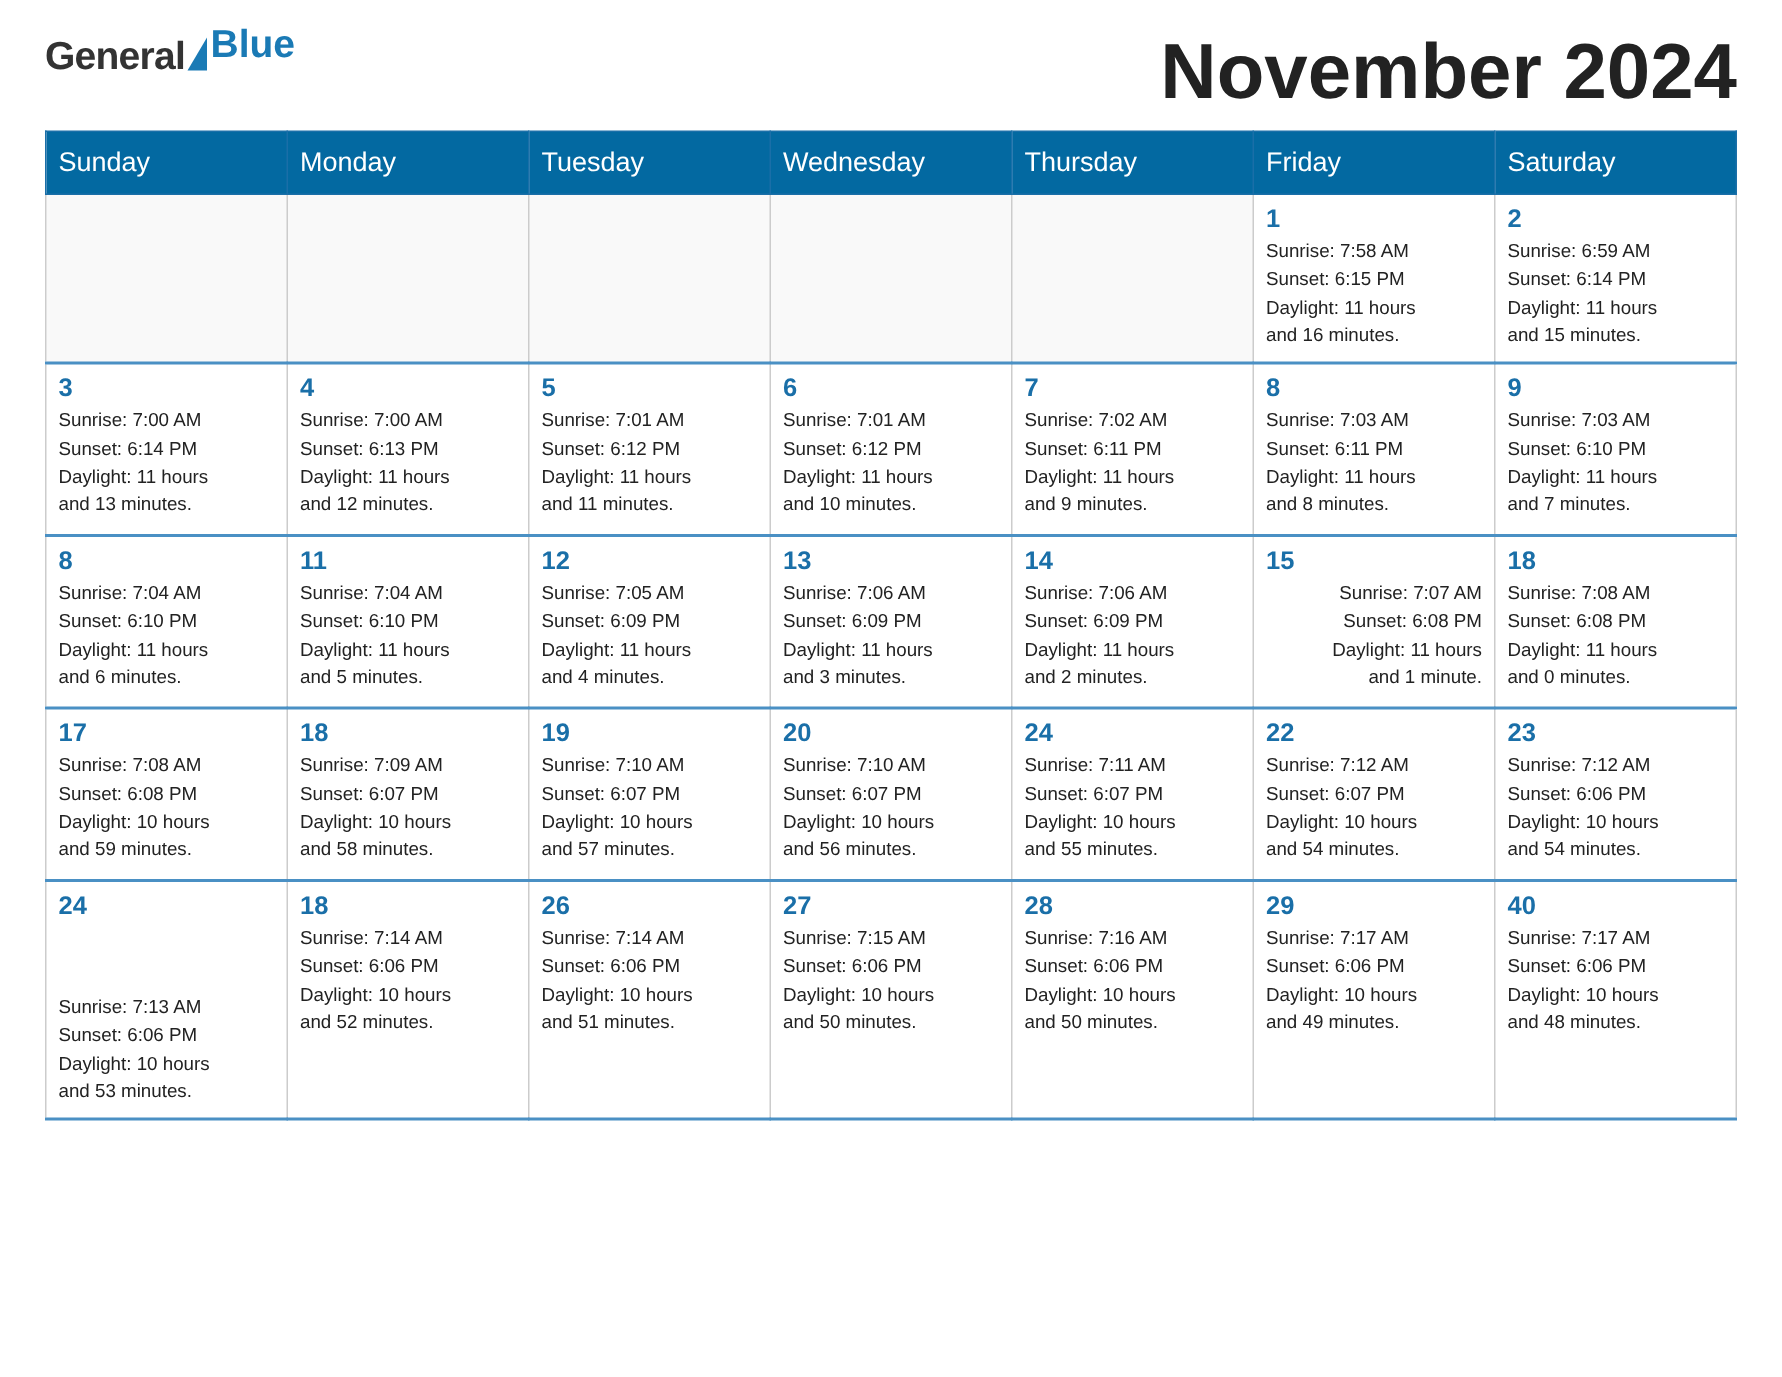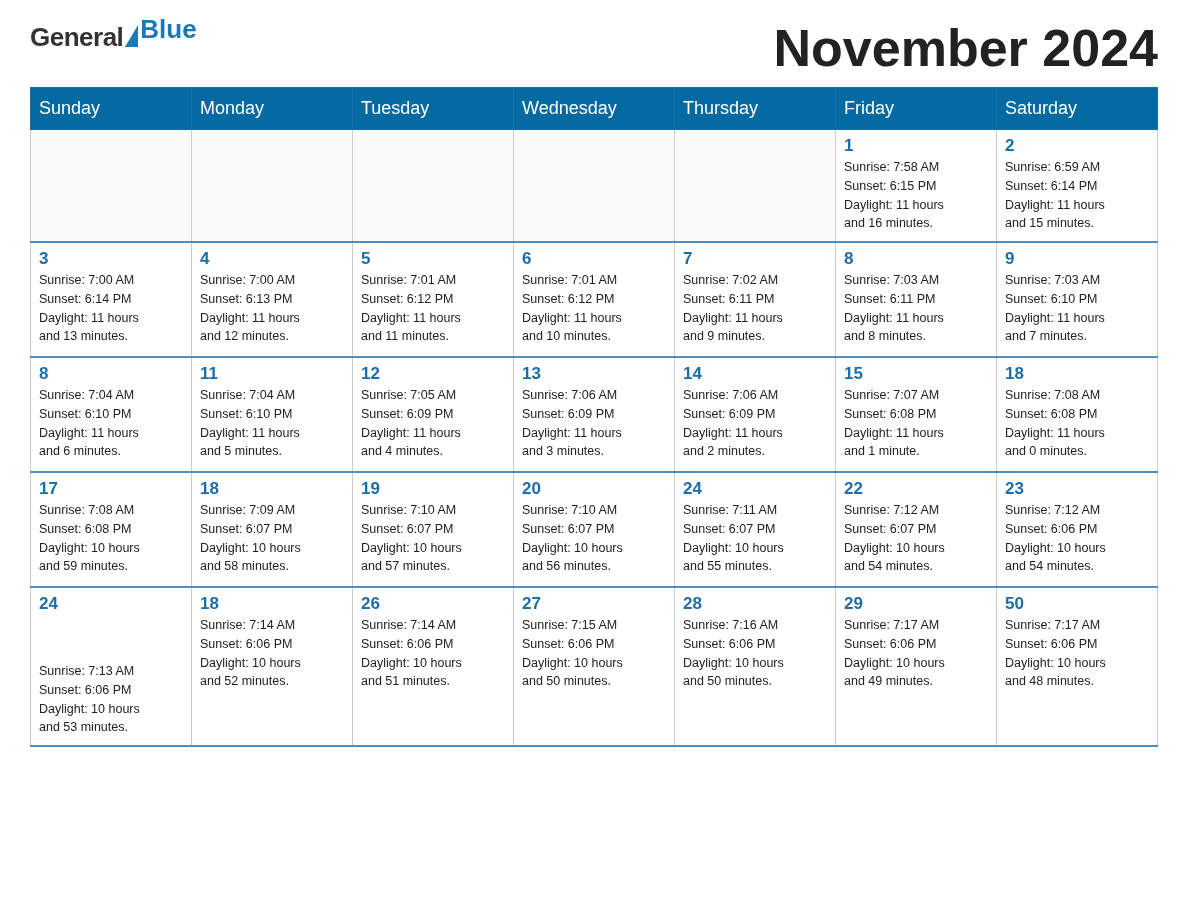--- a/index.html
+++ b/index.html
@@ -238,21 +238,21 @@
         </td>
         <td>
           <span class="day-number">14</span>
           <div class="day-info" style="white-space: pre-line;">Sunrise: 7:06 AM
 Sunset: 6:09 PM
 Daylight: 11 hours
 and 2 minutes.</div>
         </td>
         <td>
           <span class="day-number">15</span>
-          <div class="day-info" style="white-space: pre-line;">Sunrise: 7:07 AM
+          <div class="day-info" style="white-space: pre-line; text-align: right;">Sunrise: 7:07 AM
 Sunset: 6:08 PM
 Daylight: 11 hours
 and 1 minute.</div>
         </td>
         <td>
           <span class="day-number">18</span>
           <div class="day-info" style="white-space: pre-line;">Sunrise: 7:08 AM
 Sunset: 6:08 PM
 Daylight: 11 hours
 and 0 minutes.</div>
@@ -346,21 +346,21 @@
 and 50 minutes.</div>
         </td>
         <td>
           <span class="day-number">29</span>
           <div class="day-info" style="white-space: pre-line;">Sunrise: 7:17 AM
 Sunset: 6:06 PM
 Daylight: 10 hours
 and 49 minutes.</div>
         </td>
         <td>
-          <span class="day-number">50</span>
+          <span class="day-number">40</span>
           <div class="day-info" style="white-space: pre-line;">Sunrise: 7:17 AM
 Sunset: 6:06 PM
 Daylight: 10 hours
 and 48 minutes.</div>
         </td>
       </tr>
     </tbody>
 </table>
 
 </body></html>

